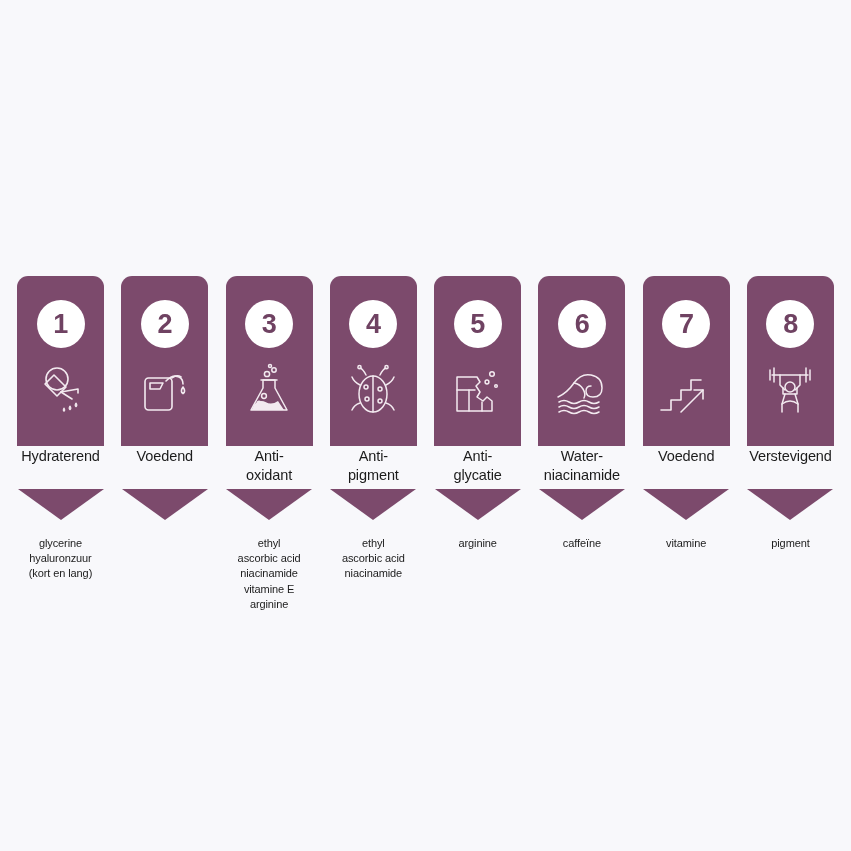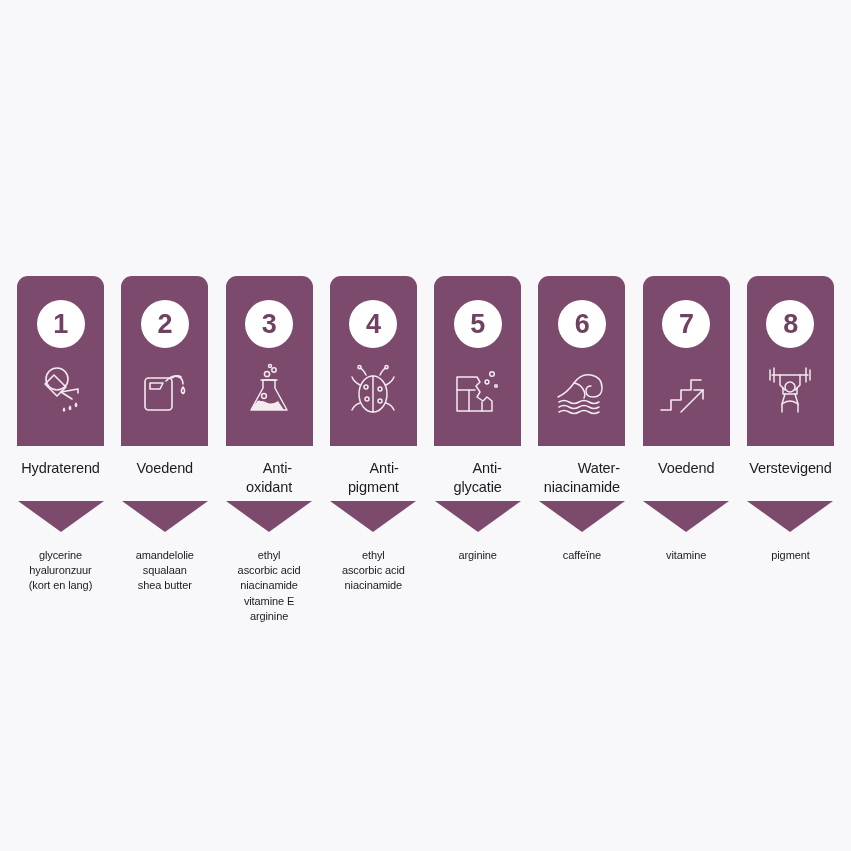--- a/index.html
+++ b/index.html
@@ -70,25 +70,25 @@
     display: flex;
     align-items: center;
     justify-content: center;
   }
   .icon-wrap svg {
     display: block;
     width: 58px;
     height: 56px;
   }
   .label {
-    margin-top: 13px;
+    margin-top: 1px;
     font-size: 14.5px;
     line-height: 1.28;
     color: #1c1c1c;
-    text-align: right;
+    text-align: center;
     letter-spacing: -0.1px;
     white-space: pre-line;
     min-height: 38px;
   }
   .arrow {
     margin-top: 4px;
     width: 0;
     height: 0;
     border-left: 43.5px solid transparent;
     border-right: 43.5px solid transparent;
@@ -140,23 +140,20 @@
             <rect x="9" y="15" width="27" height="32" rx="3.5"></rect>
             <path d="M14 20 L27 20 L24 26 L14 26 Z"></path>
             <path d="M30 18 q7 -7 13 -4 q4 2 4 7"></path>
             <path d="M36 15 q5 -4 9 -1"></path>
             <path d="M47 24 q3.2 4.6 0 6.6 q-3.2 -2 0 -6.6 Z"></path>
           </svg>
         </div>
       </div>
       <div class="label">Voedend</div>
       <div class="arrow"></div>
-      <div class="ingredients">amandelolie
-squalaan
-shea butter</div>
     </div>
 
     <div class="column">
       <div class="card">
         <div class="badge">3</div>
         <div class="icon-wrap">
           <svg viewBox="0 0 58 56" fill="none" stroke="#f3eaf0" stroke-width="1.5" stroke-linecap="round" stroke-linejoin="round">
             <path d="M23 17 L23 25 L11 47 L47 47 L35 25 L35 17 Z"></path>
             <path d="M21 17 L37 17"></path>
             <path d="M14.5 41 q6 -5 11 -2 q6 3.5 12.5 -1 L44 47 L11.6 47 Z" fill="#f3eaf0" stroke="none"></path>

